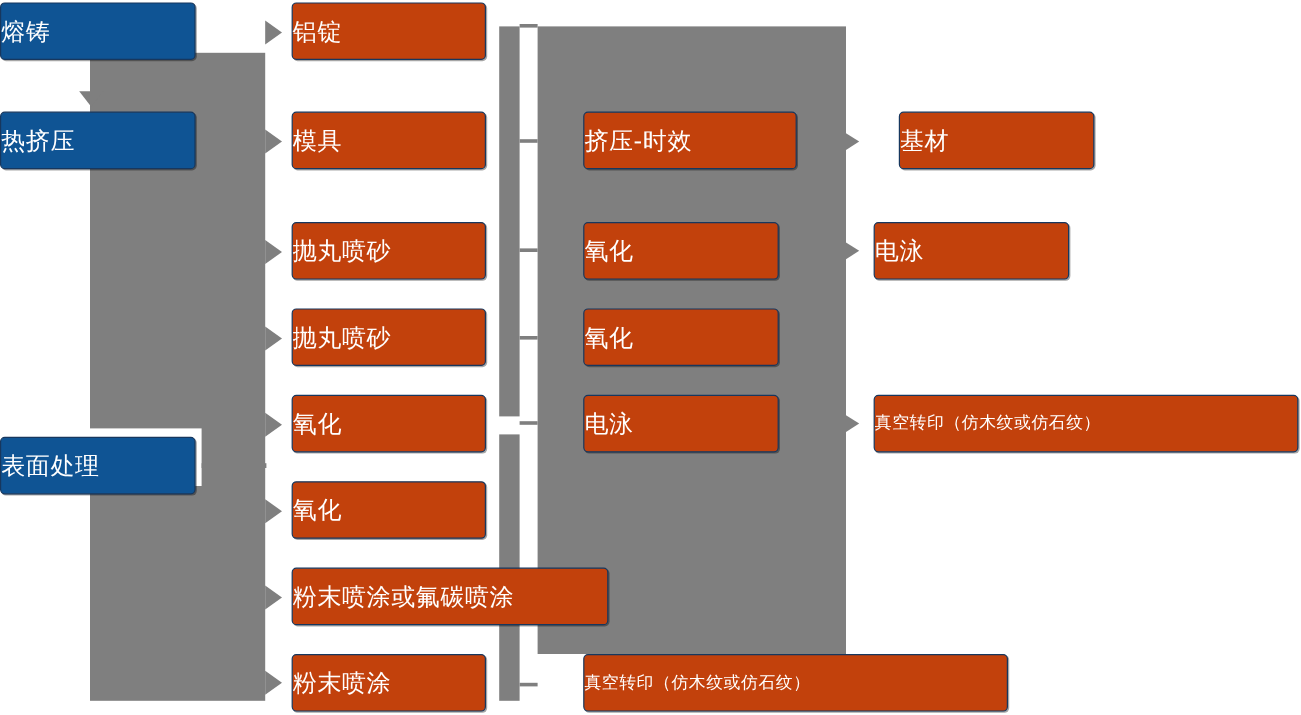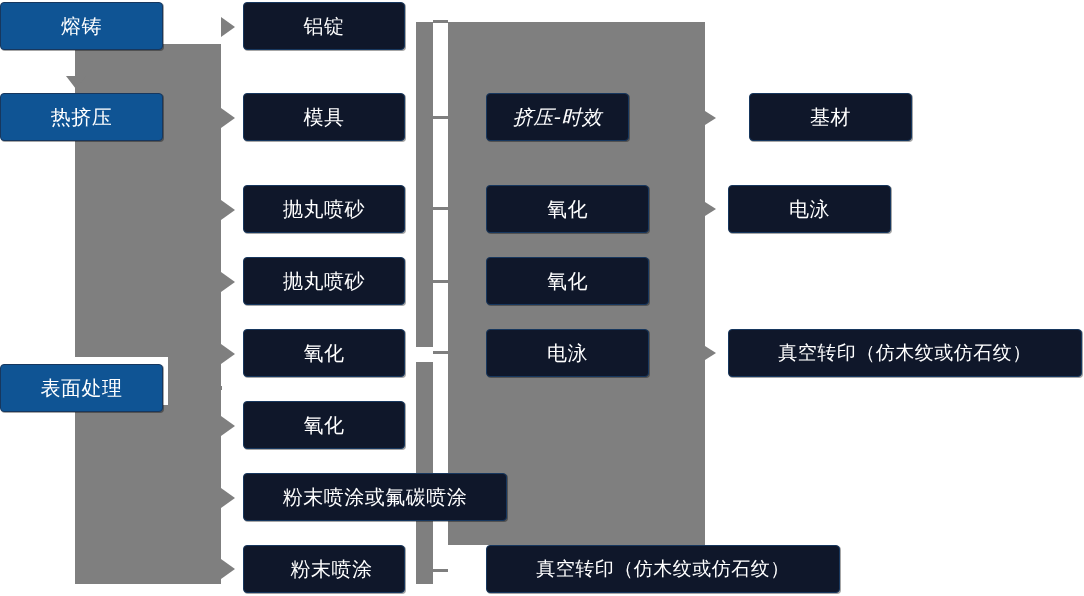--- a/index.html
+++ b/index.html
@@ -27,33 +27,33 @@
     position:absolute;width:0;height:0;
     border-top:7px solid transparent;
     border-bottom:7px solid transparent;
     border-left:11px solid #7f7f7f;
   }
 
   
   .box{
     position:absolute;
     box-sizing:border-box;
-    display:flex;align-items:center;justify-content:center;
+    display:flex;align-items:center;
     color:#ffffff;
     border:1px solid #17375e;
     border-radius:4px;
     box-shadow:1px 1px 0 rgba(0,0,0,.35);
     white-space:nowrap;
     letter-spacing:.5px;
   }
   .box.dark{background:#0f5494;}
-  .box.bright{background:#0f172a;}
+  .box.bright{background:#c2410c;}
   .lbl{pointer-events:none;}
   .f20{font-size:20px;}
-  .f19{font-size:19px;}
+  .f19{font-size:14px;}
 </style>
 </head>
 <body>
 
 <div id="canvas">
 
   <div class="gray" style="left:75px;top:44px;width:146px;height:540px;"></div>
   <div class="gray-arrow-down" style="left:66px;top:76px;"></div>
 
   <div style="position:absolute;left:75px;top:357px;width:93px;height:48px;background:#ffffff;"></div>
@@ -109,25 +109,25 @@
   </div>
   <div class="box bright f20" style="left:243px;top:329px;width:162px;height:48px;">
     <span class="lbl">氧化</span>
   </div>
   <div class="box bright f20" style="left:243px;top:401px;width:162px;height:48px;">
     <span class="lbl">氧化</span>
   </div>
   <div class="box bright f20" style="left:243px;top:473px;width:264px;height:48px;">
     <span class="lbl">粉末喷涂或氟碳喷涂</span>
   </div>
-  <div class="box bright f20" style="left:243px;top:545px;width:162px;height:48px;padding-left:15px;">
+  <div class="box bright f20" style="left:243px;top:545px;width:162px;height:48px;">
     <span class="lbl">粉末喷涂</span>
   </div>
 
-  <div class="box bright f20" style="left:486px;top:93px;width:143px;height:48px;font-style:italic;">
+  <div class="box bright f20" style="left:486px;top:93px;width:178px;height:48px;">
     <span class="lbl">挤压-时效</span>
   </div>
   <div class="box bright f20" style="left:486px;top:185px;width:163px;height:48px;">
     <span class="lbl">氧化</span>
   </div>
   <div class="box bright f20" style="left:486px;top:257px;width:163px;height:48px;">
     <span class="lbl">氧化</span>
   </div>
   <div class="box bright f20" style="left:486px;top:329px;width:163px;height:48px;">
     <span class="lbl">电泳</span>

